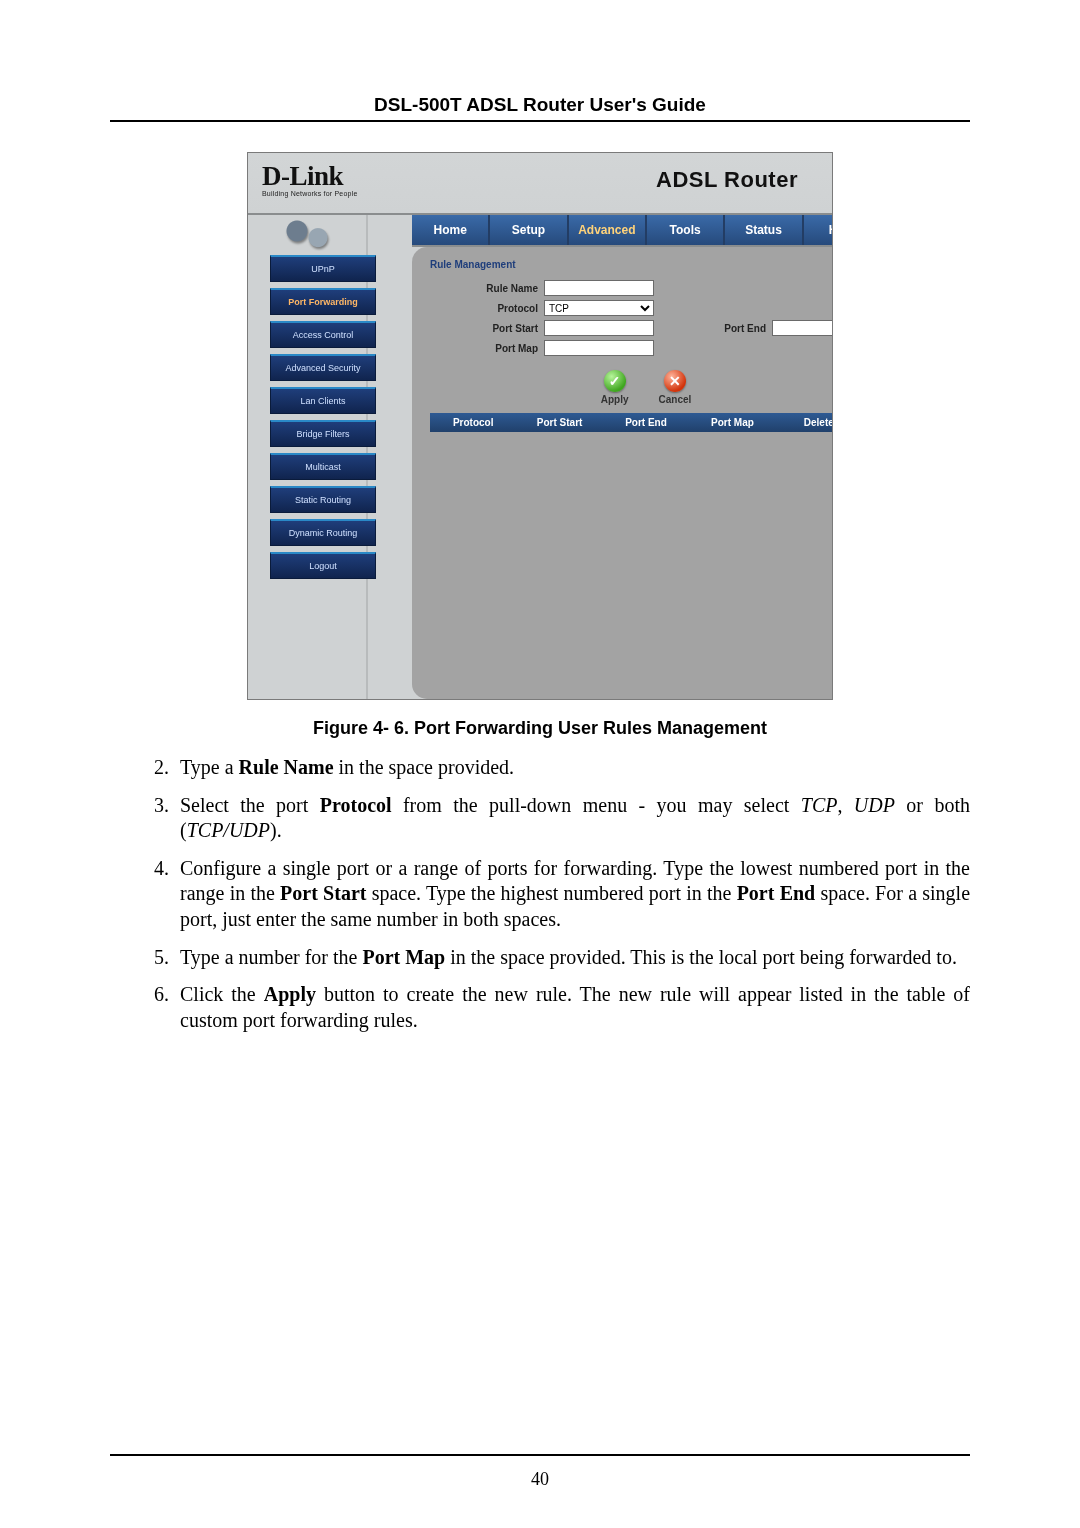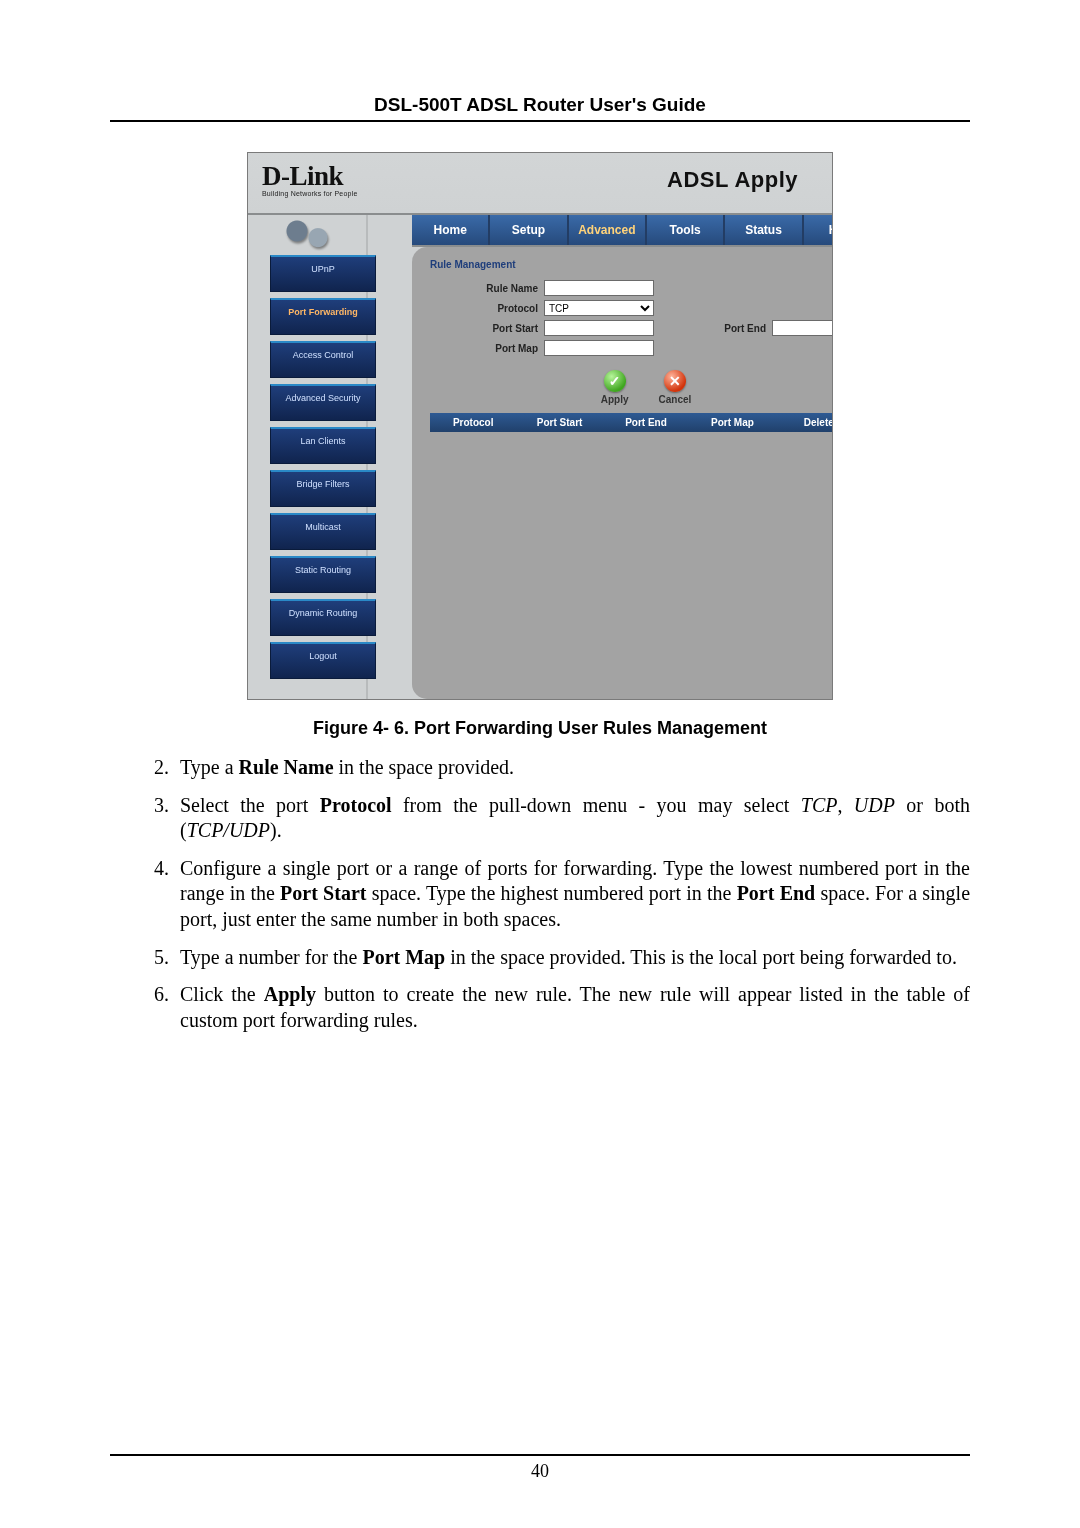--- a/index.html
+++ b/index.html
@@ -28,21 +28,21 @@
     margin: 0 0 30px 0;
   }
   .foot-rule {
     position: absolute;
     left: 110px; right: 110px; bottom: 64px;
     border: 0;
     border-top: 2px solid #000;
   }
   .page-num {
     position: absolute;
-    left: 0; right: 0; bottom: 46px;
+    left: 0; right: 0; bottom: 38px;
     text-align: center;
     font-size: 18px;
   }
 
   
   .shot-wrap {
     margin: 0 auto 18px auto;
     width: 586px;
   }
   .shot {
@@ -101,21 +101,21 @@
     width: 50px; height: 30px;
     margin: 2px auto 6px auto;
     background: radial-gradient(circle at 30% 40%, #6d7d8e 0 10px, transparent 11px),
                 radial-gradient(circle at 72% 62%, #98a6b2 0 9px, transparent 10px);
     filter: drop-shadow(1px 2px 1px rgba(0,0,0,.4));
   }
   .side-btn {
     display: block;
     box-sizing: border-box;
     width: 100%;
-    height: 37px;
+    height: 27px;
     margin: 6px 16px;
     border: 1px solid #0a1b3b;
     background: linear-gradient(#1f3e7b, #10244e);
     color: #cfe0ff;
     font-size: 9px;
     text-align: center;
     line-height: 24px;
     border-top: 2px solid #2a89c7;
     overflow: hidden;
     white-space: nowrap;
@@ -239,21 +239,21 @@
   <div class="running-head">DSL-500T ADSL Router User's Guide</div>
   <hr class="head-rule">
 
   <div class="shot-wrap">
     <div class="shot">
       <div class="shot-header">
         <div class="brand-block">
           <div class="brand">D-Link</div>
           <div class="brand-tag">Building Networks for People</div>
         </div>
-        <div class="router-title">ADSL Apply</div>
+        <div class="router-title">ADSL Router</div>
       </div>
       <div class="shot-body">
         <div class="sidebar">
           <div class="wire-ico"></div>
           <a class="side-btn">UPnP</a>
           <a class="side-btn" data-active="true">Port Forwarding</a>
           <a class="side-btn">Access Control</a>
           <a class="side-btn">Advanced Security</a>
           <a class="side-btn">Lan Clients</a>
           <a class="side-btn">Bridge Filters</a>

